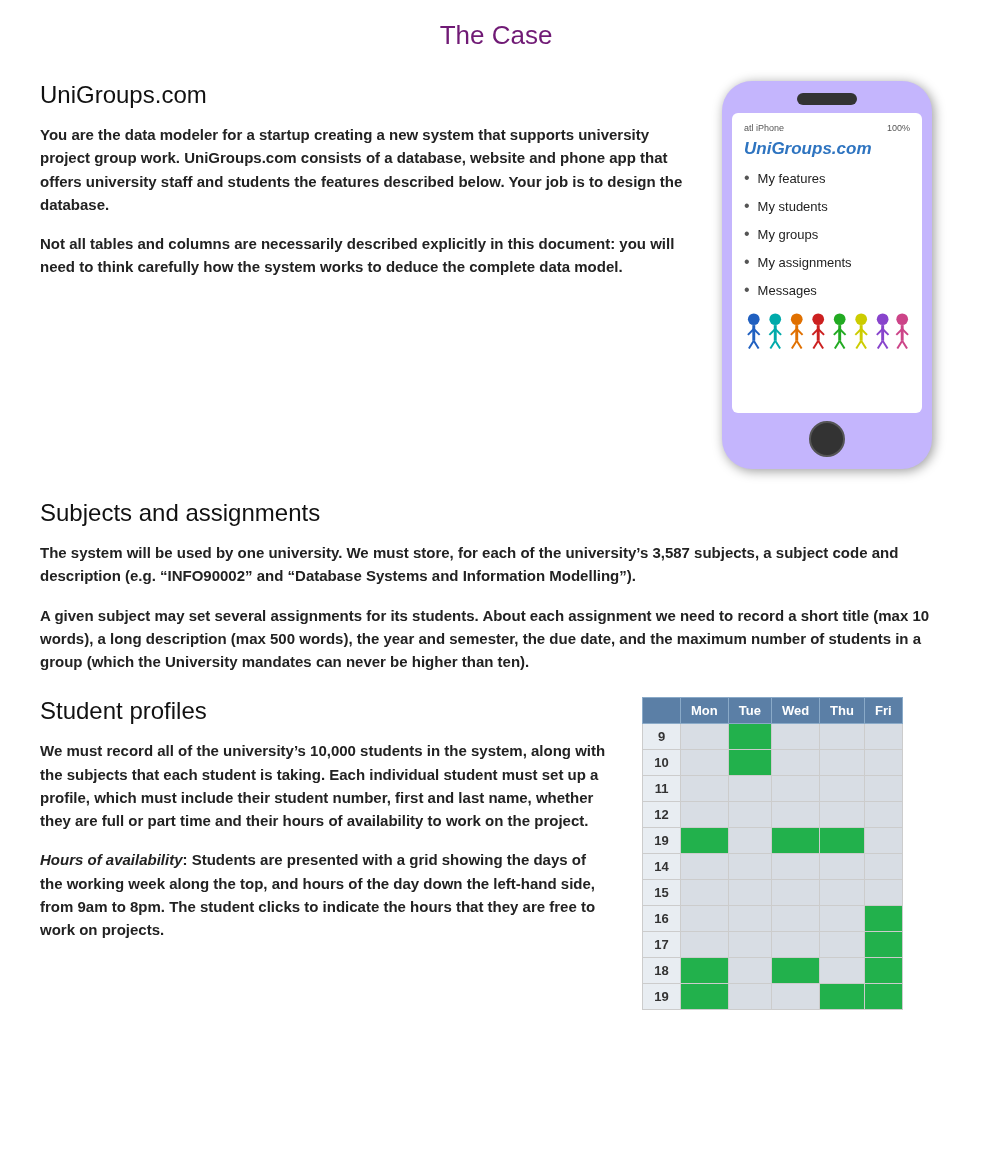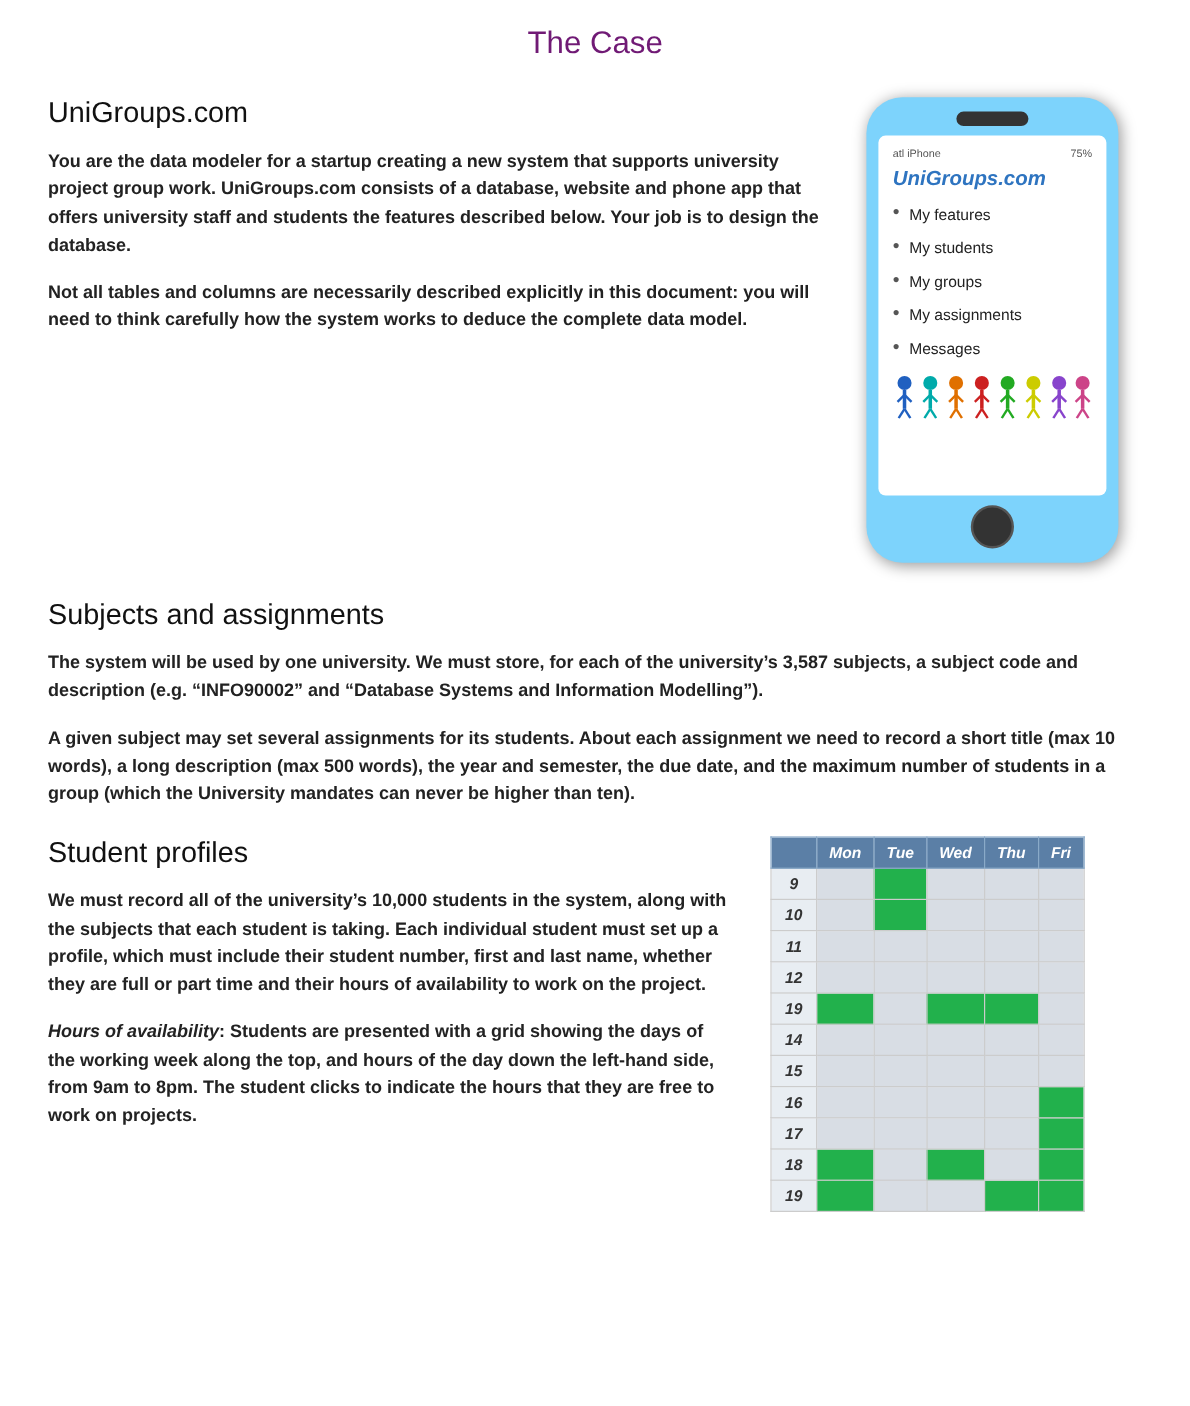--- a/index.html
+++ b/index.html
@@ -43,21 +43,21 @@
     }
 
     p {
       line-height: 1.55;
       margin-bottom: 16px;
       font-weight: bold;
     }
 
     
     .phone-mockup {
-      background: #7dd3fc;
+      background: #c4b5fd;
       border-radius: 30px;
       padding: 12px 10px;
       width: 210px;
       box-shadow: 2px 2px 12px rgba(0,0,0,0.4);
       position: relative;
     }
     .phone-notch {
       width: 60px;
       height: 12px;
       background: #333;
@@ -121,21 +121,20 @@
       display: flex;
       gap: 32px;
       margin-top: 10px;
     }
     .section-students .text-col {
       flex: 1;
     }
     .section-students .grid-col {
       width: 310px;
       flex-shrink: 0;
-      font-style: italic;
     }
 
     
     .avail-grid {
       border-collapse: collapse;
       font-size: 13px;
     }
     .avail-grid th {
       background: #5b7fa6;
       color: #fff;
@@ -176,21 +175,21 @@
     <h2>UniGroups.com</h2>
     <p>You are the data modeler for a startup creating a new system that supports university project group work. UniGroups.com consists of a database, website and phone app that offers university staff and students the features described below. Your job is to design the database.</p>
     <p>Not all tables and columns are necessarily described explicitly in this document: you will need to think carefully how the system works to deduce the complete data model.</p>
   </div>
   <div class="image-col">
     <div class="phone-mockup">
       <div class="phone-notch"></div>
       <div class="phone-screen">
         <div class="phone-status-bar">
           <span>atl iPhone</span>
-          <span>75%</span>
+          <span>100%</span>
         </div>
         <div class="phone-brand">UniGroups.com</div>
         <div class="phone-menu-item">
           <span class="bullet">•</span>
           <span>My features</span>
         </div>
         <div class="phone-menu-item">
           <span class="bullet">•</span>
           <span>My students</span>
         </div>

